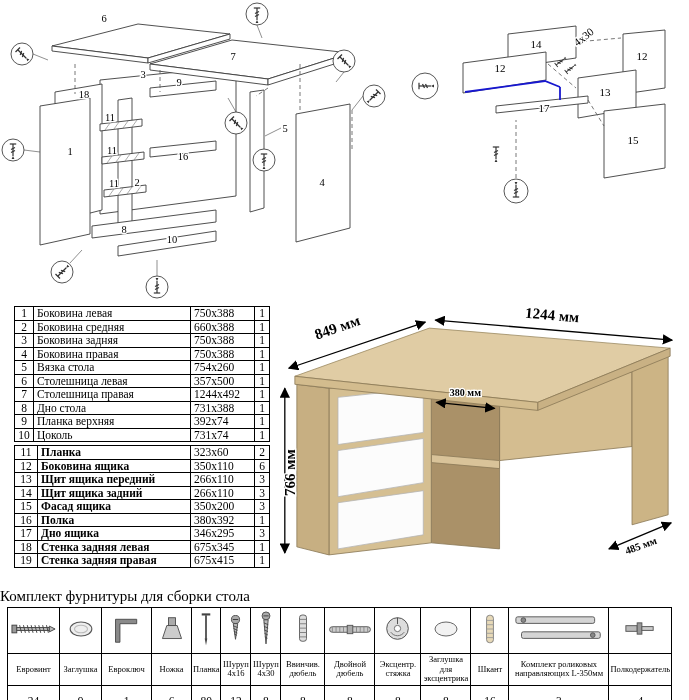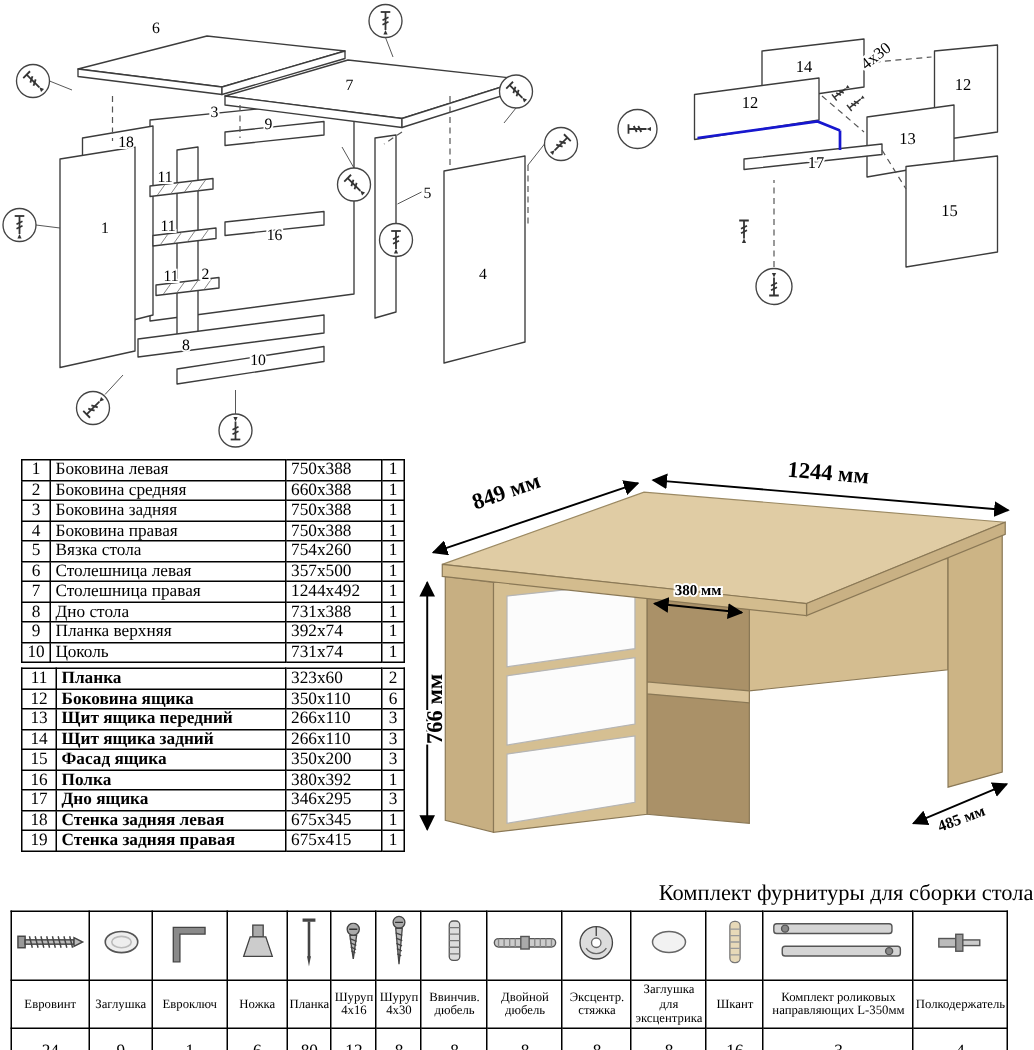--- a/index.html
+++ b/index.html
@@ -15,21 +15,21 @@
   .parts-table { border-collapse:collapse; font-size:11.5px; }
   .parts-table td { border:1px solid #000; height:13px; line-height:12.5px; padding:0 3px; white-space:nowrap; }
   .parts-table td.num  { width:19px; text-align:center; padding:0 1px; }
   .parts-table td.name { width:157px; text-align:left; }
   .parts-table td.size { width:64px; text-align:left; }
   .parts-table td.qty  { width:15px; text-align:center; padding:0 1px; }
   .parts-table.lower { margin-top:3px; }
   .parts-table.lower td.num { width:23px; }
   .parts-table.lower td.name{ width:153px;font-weight:bold; }
 
-  .hw-title { position:absolute; left:0; top:588px; width:689px; text-align:right; font-size:15px; }
+  .hw-title { position:absolute; left:0; top:588px; width:689px; text-align:left; font-size:15px; }
   .hw-table { position:absolute; left:7px; top:607px; border-collapse:collapse; table-layout:fixed; }
   .hw-table td { border:1px solid #000; text-align:center; vertical-align:middle; overflow:hidden; }
   .hw-icon-cell { height:46px; }
   .hw-name-cell { font-size:8.5px; line-height:9.5px; height:26px; padding:1px; }
   .hw-qty-cell  { font-size:11.5px; height:31px; }
 
   svg text { font-family:"Liberation Serif", serif; }
 </style>
 </head>
 <body>

